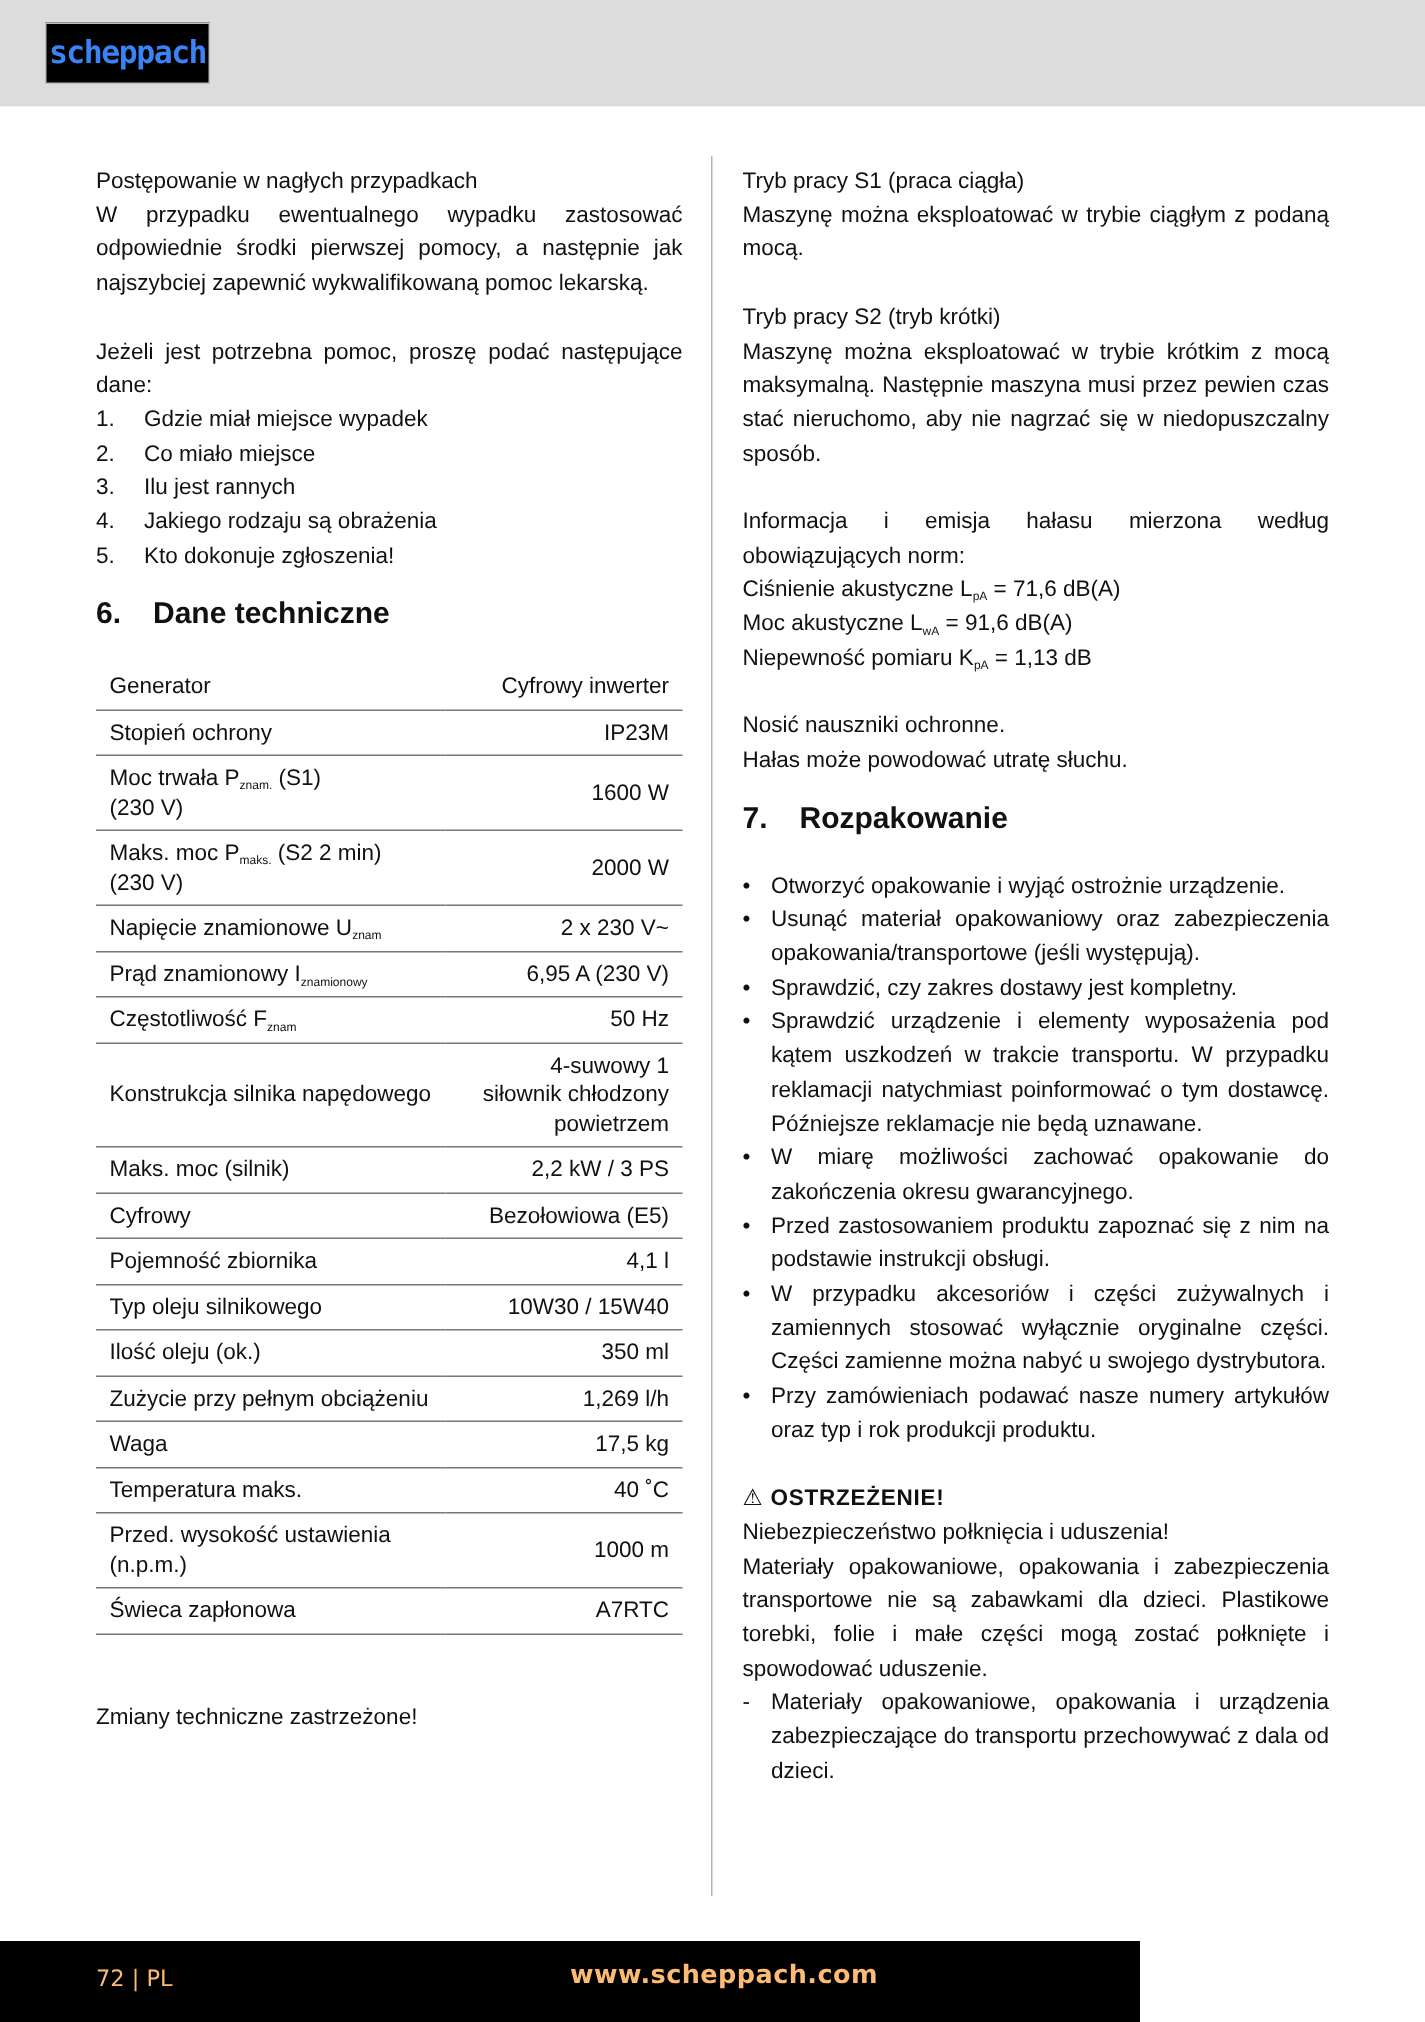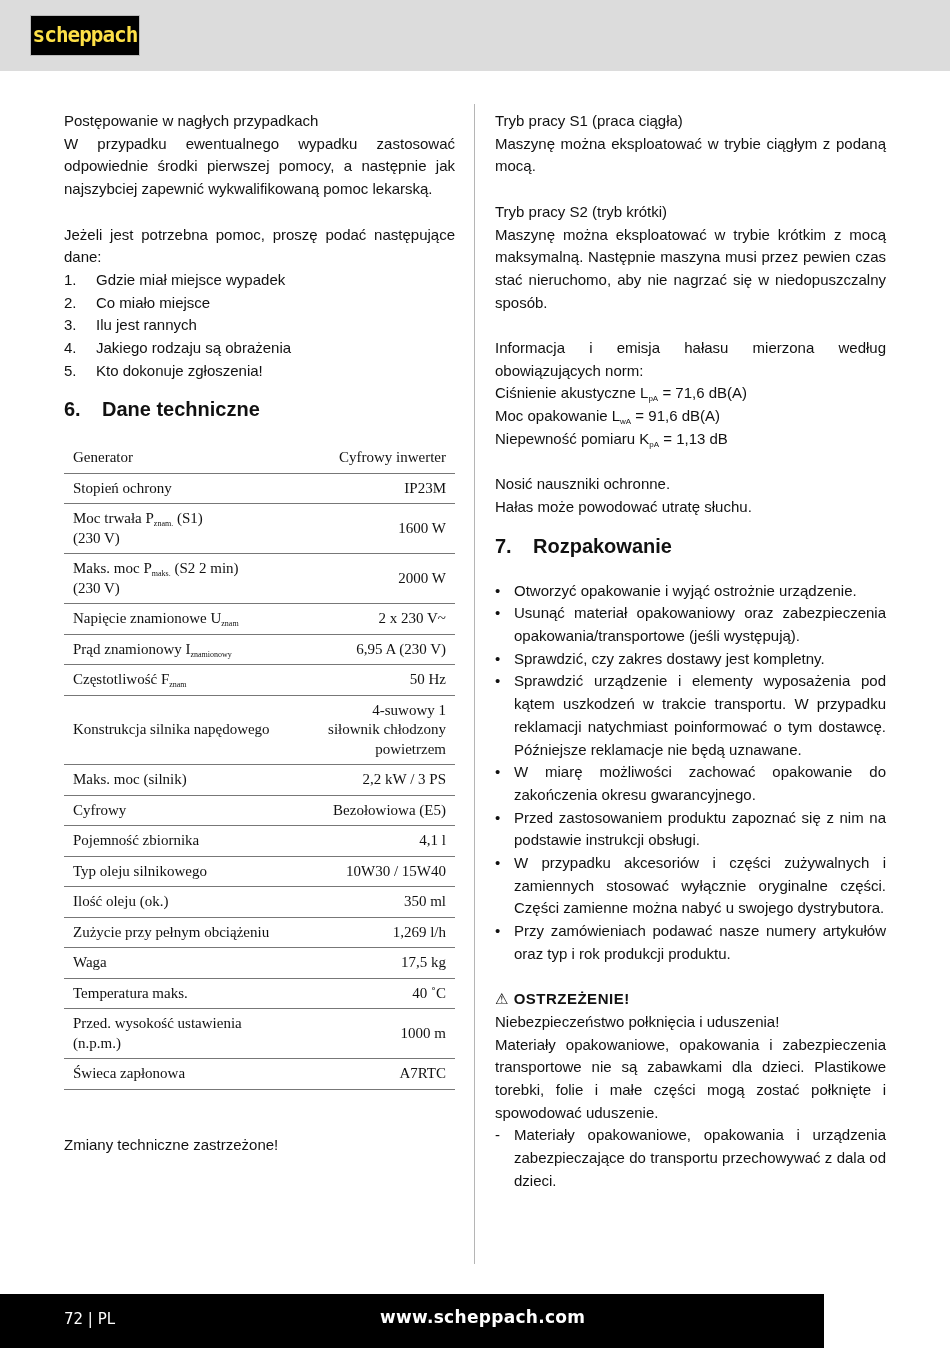--- a/index.html
+++ b/index.html
@@ -8,21 +8,21 @@
     background: #ffffff; color: #111;
     font-family: "Liberation Sans", sans-serif;
   }
   .header-band {
     position: absolute; left: 0; top: 0; width: 950px; height: 71px;
     background: #dcdcdc;
   }
   .logo {
     position: absolute; left: 30px; top: 15px; width: 110px; height: 41px;
     background: #000; border: 1px solid #bbb; box-sizing: border-box;
-    color: #fde047; font-family: "DejaVu Sans Mono", monospace; font-weight: bold;
+    color: #3b82f6; font-family: "DejaVu Sans Mono", monospace; font-weight: bold;
     font-size: 21px; line-height: 39px; text-align: center; letter-spacing: -1px;
     transform-origin: left center;
   }
   .col {
     position: absolute; top: 110px;
     font-size: 15px; line-height: 22.7px;
   }
   .col-left { left: 64px; width: 391px; }
   .col-right { left: 495px; width: 391px; }
   .divider {
@@ -34,39 +34,39 @@
   .gap { height: 22.7px; }
   ol.num { list-style: none; padding: 0; margin: 0; }
   ol.num li { display: flex; }
   ol.num li .n { width: 32px; flex: none; }
   h2.sec {
     margin: 13px 0 0 0; font-size: 20px; font-weight: bold; line-height: 28px;
     display: flex;
   }
   h2.sec .n { width: 38px; flex: none; }
   table.spec {
-    border-collapse: collapse; width: 391px; margin-top: 20px; font-size: 15px; font-family: Liberation Serif, serif;
+    border-collapse: collapse; width: 391px; margin-top: 20px; font-size: 15px;
   }
   table.spec td {
     border-bottom: 1.5px solid #777; padding: 5px 9px; vertical-align: middle;
     line-height: 19.5px;
   }
   table.spec td.v { text-align: right; }
   table.spec td.k { padding-right: 4px; }
   sub.s { font-size: 8px; vertical-align: -3px; line-height: 0; }
   sup.s { font-size: 8px; vertical-align: 6px; line-height: 0; }
   .changes { margin-top: 44px; }
   ul.bul { list-style: none; padding: 0; margin: 0; }
   ul.bul li { display: flex; text-align: justify; }
   ul.bul li .b { width: 19px; flex: none; }
   ul.bul li .t { flex: 1; text-align: justify; }
   .warn-title { font-weight: bold; letter-spacing: 0.5px; }
   .footer-band {
-    position: absolute; left: 0; top: 1294px; width: 824px; height: 54px;
-    background: #000; color: #ffffff;
+    position: absolute; left: 0; top: 1294px; width: 760px; height: 54px;
+    background: #000; color: #fdba74;
   }
   .page-num {
     position: absolute; left: 64px; top: 16px; font-size: 15px;
     font-family: "DejaVu Sans", sans-serif;
   }
   .url {
     position: absolute; left: 380px; top: 13px; font-size: 17px;
     font-family: "DejaVu Sans", sans-serif; font-weight: bold; letter-spacing: 0.3px;
   }
 </style>
@@ -203,21 +203,21 @@
   </section>
   <div class="gap"></div>
   <section>
     <p class="bold">Tryb pracy S2 (tryb krótki)</p>
     <p>Maszynę można eksploatować w trybie krótkim z mocą maksymalną. Następnie maszyna musi przez pewien czas stać nieruchomo, aby nie nagrzać się w niedopuszczalny sposób.</p>
   </section>
   <div class="gap"></div>
   <section>
     <p>Informacja i emisja hałasu mierzona według obowiązujących norm:</p>
     <div><span>Ciśnienie akustyczne L</span><sub class="s">pA</sub><span> = 71,6 dB(A)</span></div>
-    <div><span>Moc opakowanie L</span><sub class="s">wA</sub><span> = 91,6 dB(A)</span></div>
+    <div><span>Moc akustyczne L</span><sub class="s">wA</sub><span> = 91,6 dB(A)</span></div>
     <div><span>Niepewność pomiaru K</span><sub class="s">pA</sub><span> = 1,13 dB</span></div>
     <div class="gap"></div>
     <div>Nosić nauszniki ochronne.</div>
     <div>Hałas może powodować utratę słuchu.</div>
   </section>
 
   <h2 class="sec">
     <span class="n">7.</span>
     <span>Rozpakowanie</span>
   </h2>

